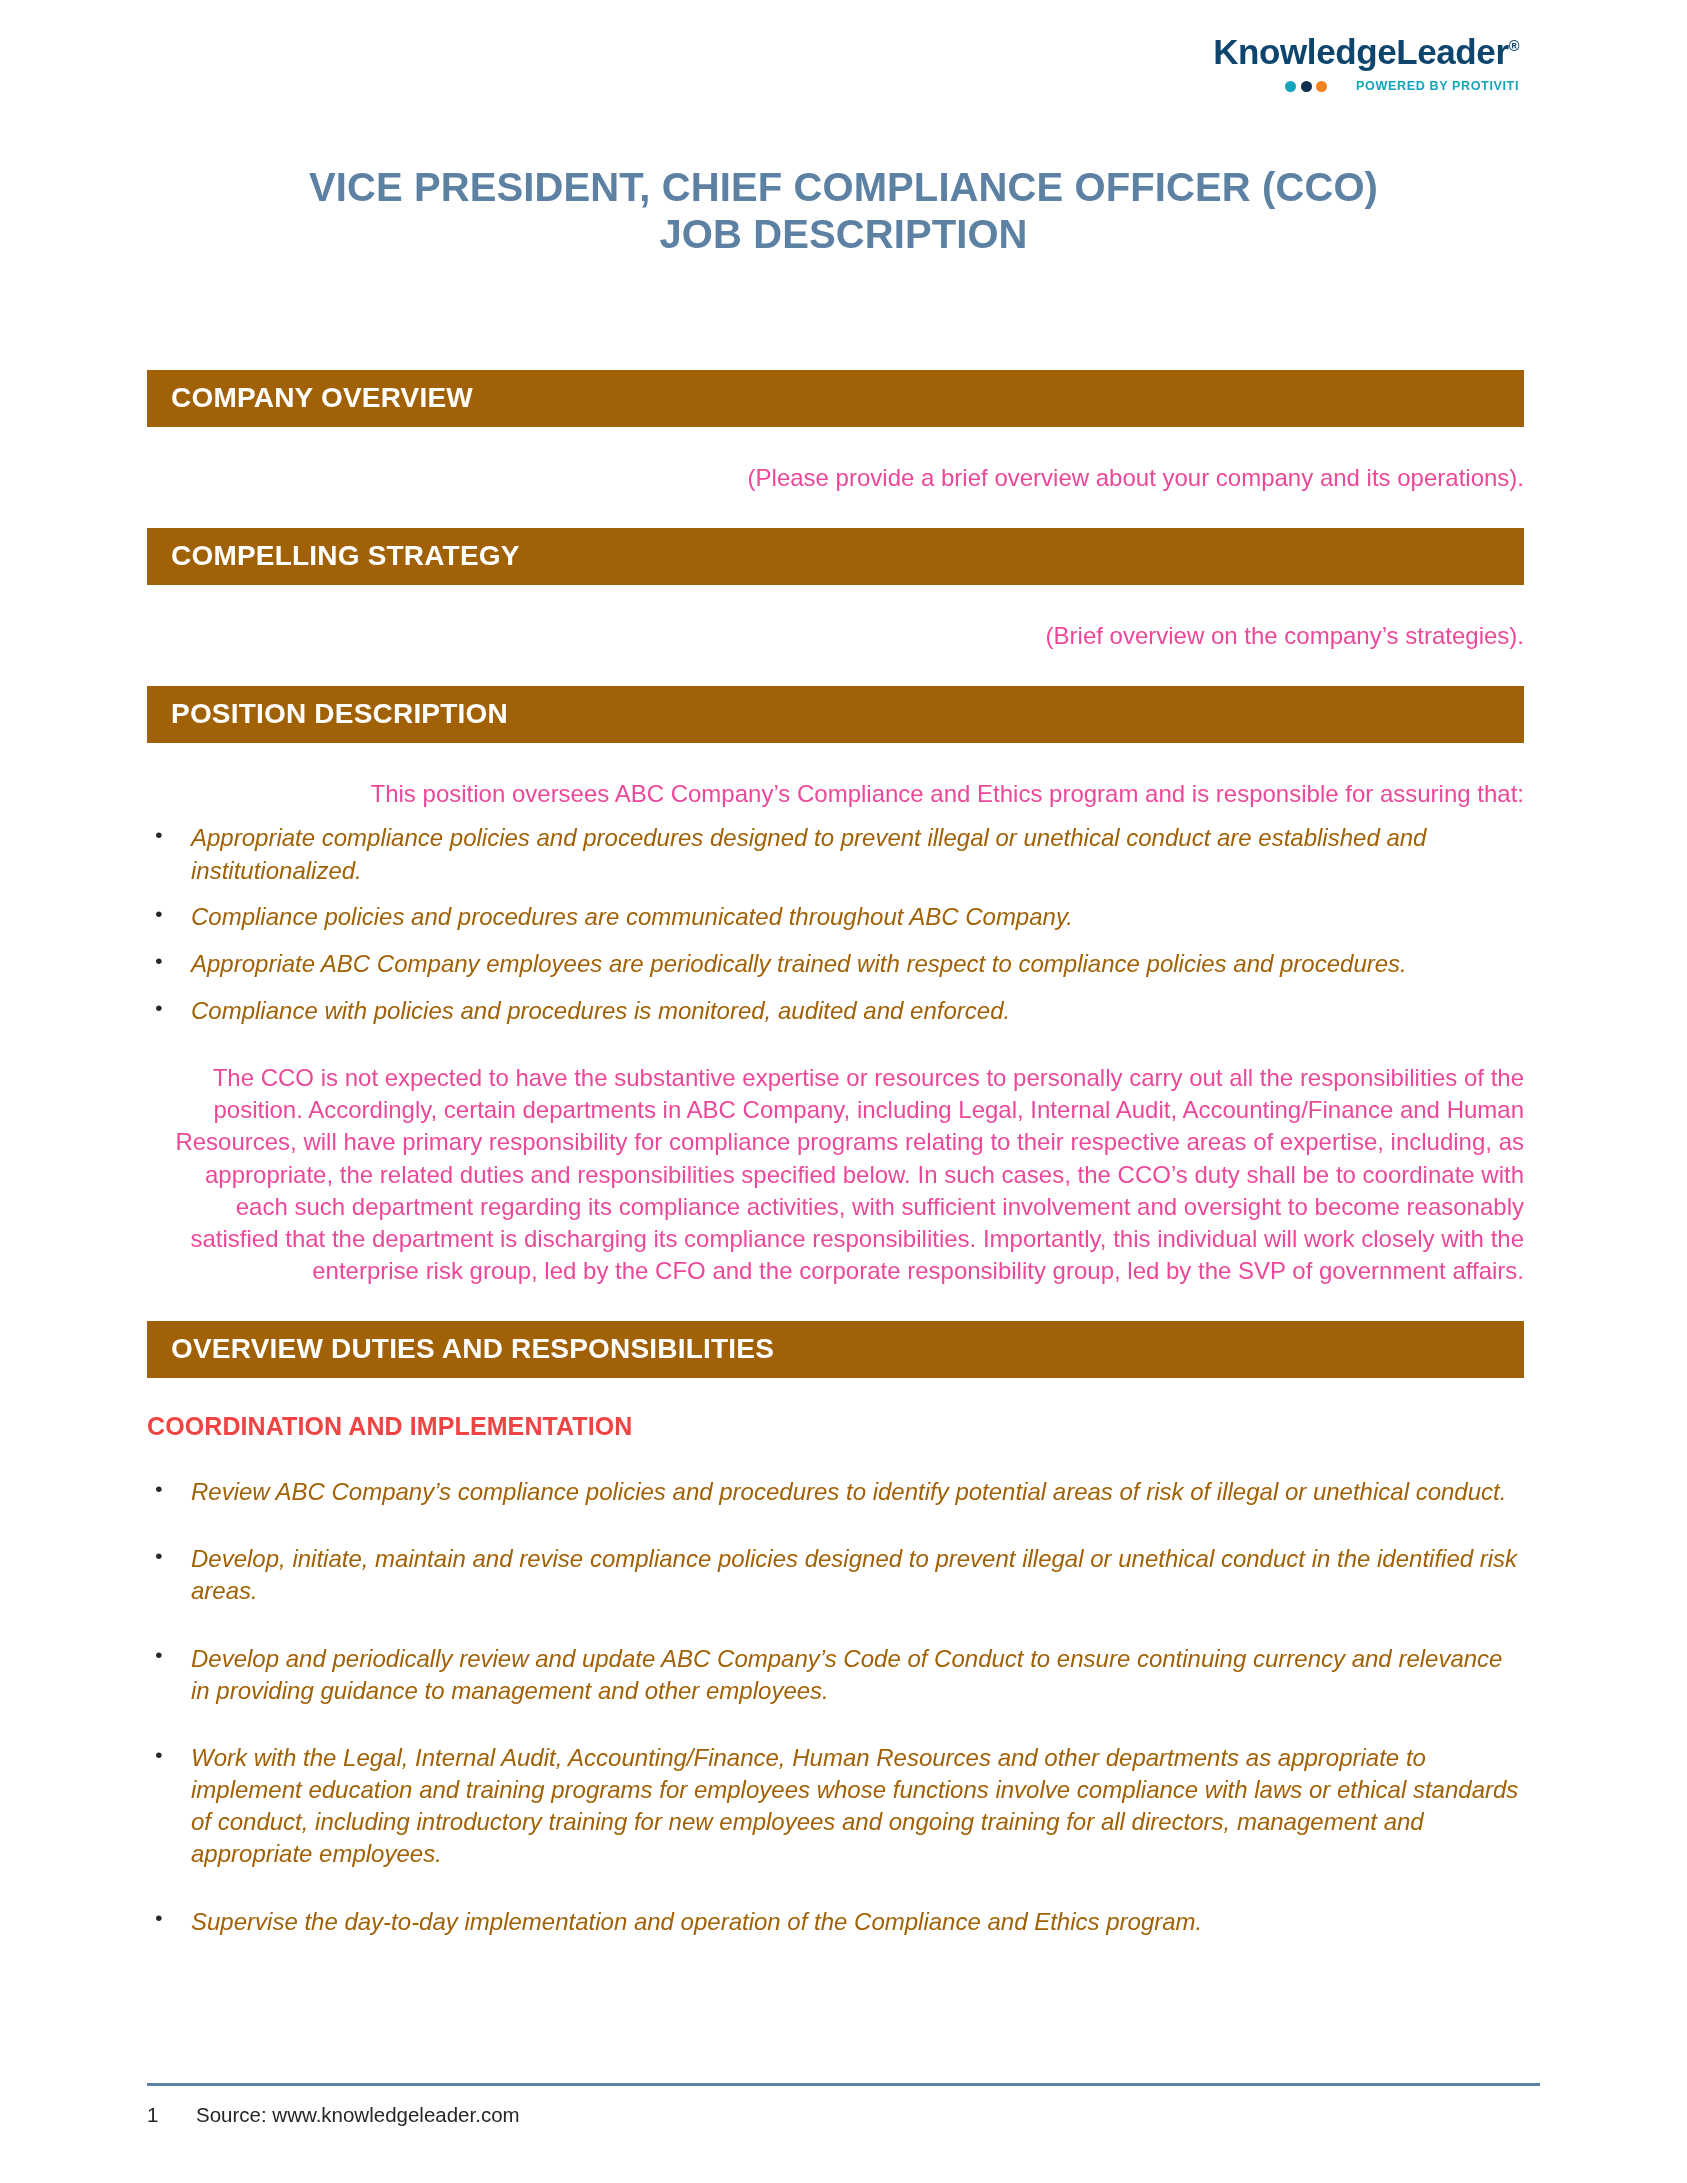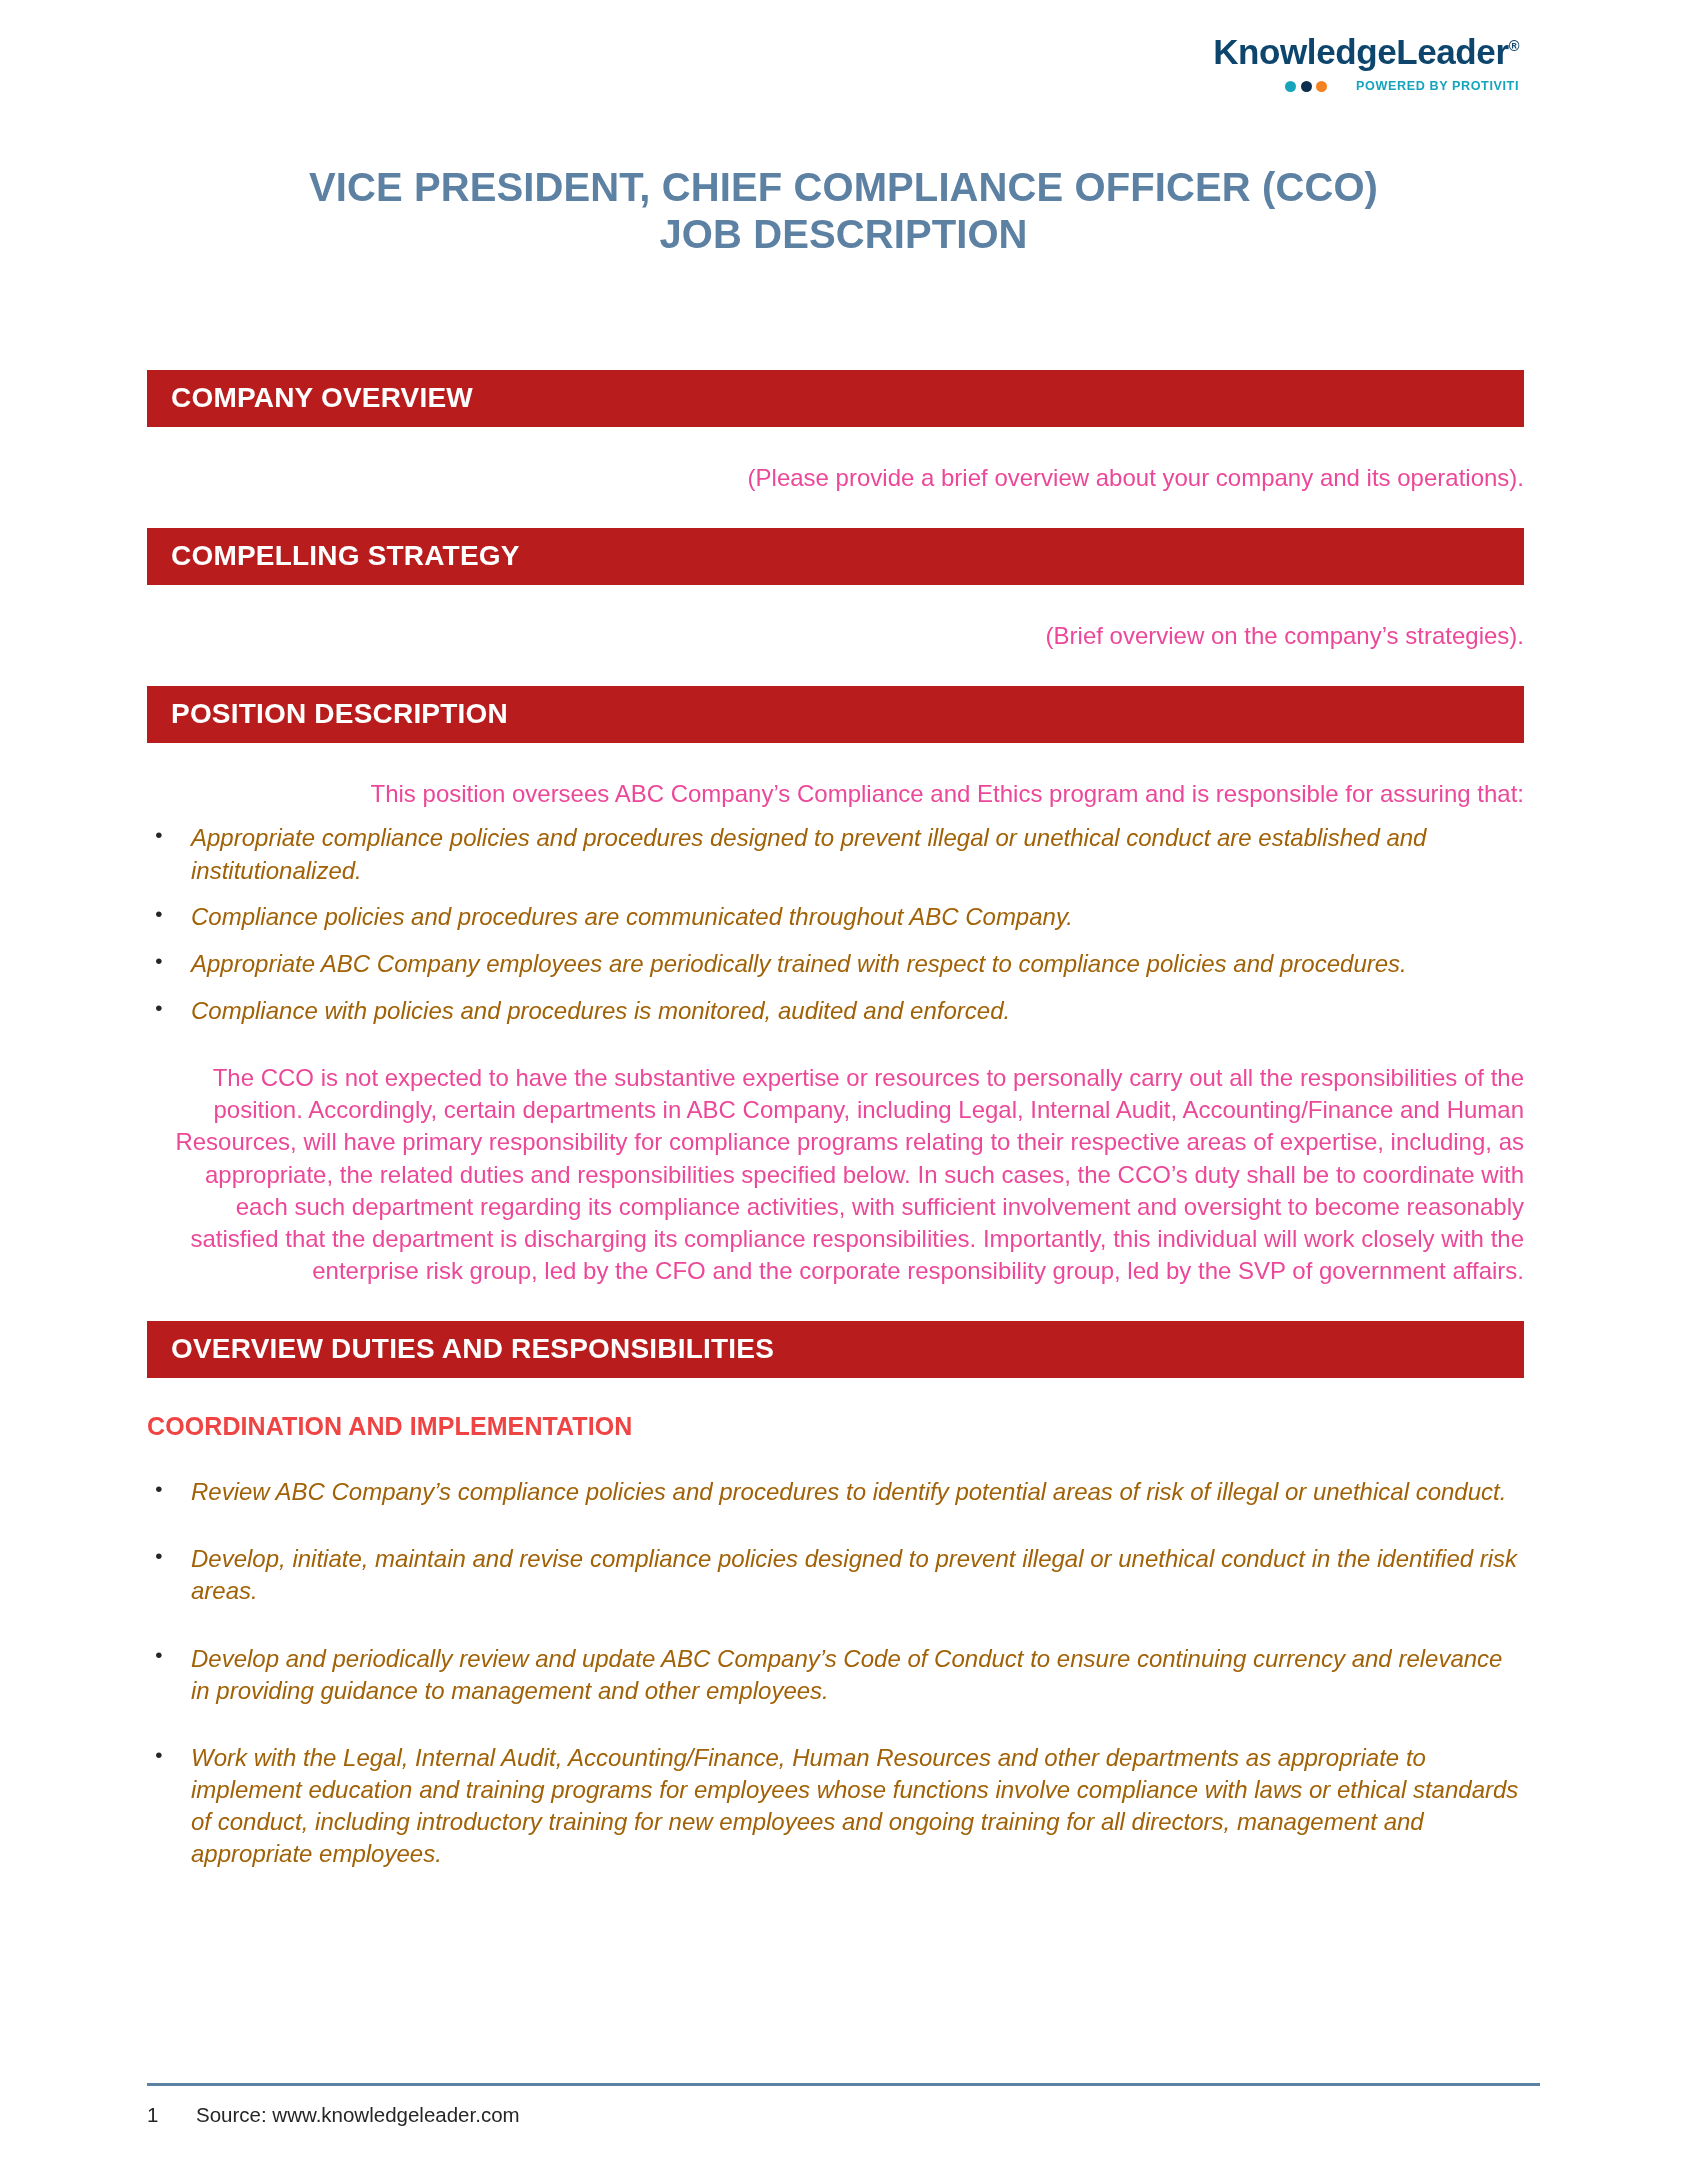--- a/index.html
+++ b/index.html
@@ -80,21 +80,21 @@
 
   
   .content {
     position: absolute;
     top: 370px;
     left: 147px;
     width: 1377px;
   }
 
   .section-bar {
-    background: #b91c1c;
+    background: #a16207;
     color: #ffffff;
     font-size: 28px;
     font-weight: bold;
     line-height: 1;
     padding: 14px 0 15px 24px;
     letter-spacing: 0.2px;
     margin-bottom: 0;
   }
 
   .para {
@@ -202,20 +202,21 @@
     </ul>
     <p class="para gap-after-para">The CCO is not expected to have the substantive expertise or resources to personally carry out all the responsibilities of the position. Accordingly, certain departments in ABC Company, including Legal, Internal Audit, Accounting/Finance and Human Resources, will have primary responsibility for compliance programs relating to their respective areas of expertise, including, as appropriate, the related duties and responsibilities specified below. In such cases, the CCO’s duty shall be to coordinate with each such department regarding its compliance activities, with sufficient involvement and oversight to become reasonably satisfied that the department is discharging its compliance responsibilities. Importantly, this individual will work closely with the enterprise risk group, led by the CFO and the corporate responsibility group, led by the SVP of government affairs.</p>
 
     <div class="section-bar">OVERVIEW DUTIES AND RESPONSIBILITIES</div>
     <div class="sub-heading">COORDINATION AND IMPLEMENTATION</div>
     <ul class="bullets tight">
       <li>Review ABC Company’s compliance policies and procedures to identify potential areas of risk of illegal or unethical conduct.</li>
       <li>Develop, initiate, maintain and revise compliance policies designed to prevent illegal or unethical conduct in the identified risk areas.</li>
       <li>Develop and periodically review and update ABC Company’s Code of Conduct to ensure continuing currency and relevance in providing guidance to management and other employees.</li>
       <li>Work with the Legal, Internal Audit, Accounting/Finance, Human Resources and other departments as appropriate to implement education and training programs for employees whose functions involve compliance with laws or ethical standards of conduct, including introductory training for new employees and ongoing training for all directors, management and appropriate employees.</li>
+      <li>Supervise the day-to-day implementation and operation of the Compliance and Ethics program.</li>
     </ul>
 
   </div>
 
   <div class="footer">
     <div class="footer-rule"></div>
     <div class="footer-row">
       <span class="footer-page">1</span>
       <span class="footer-source">Source: www.knowledgeleader.com</span>
     </div>

